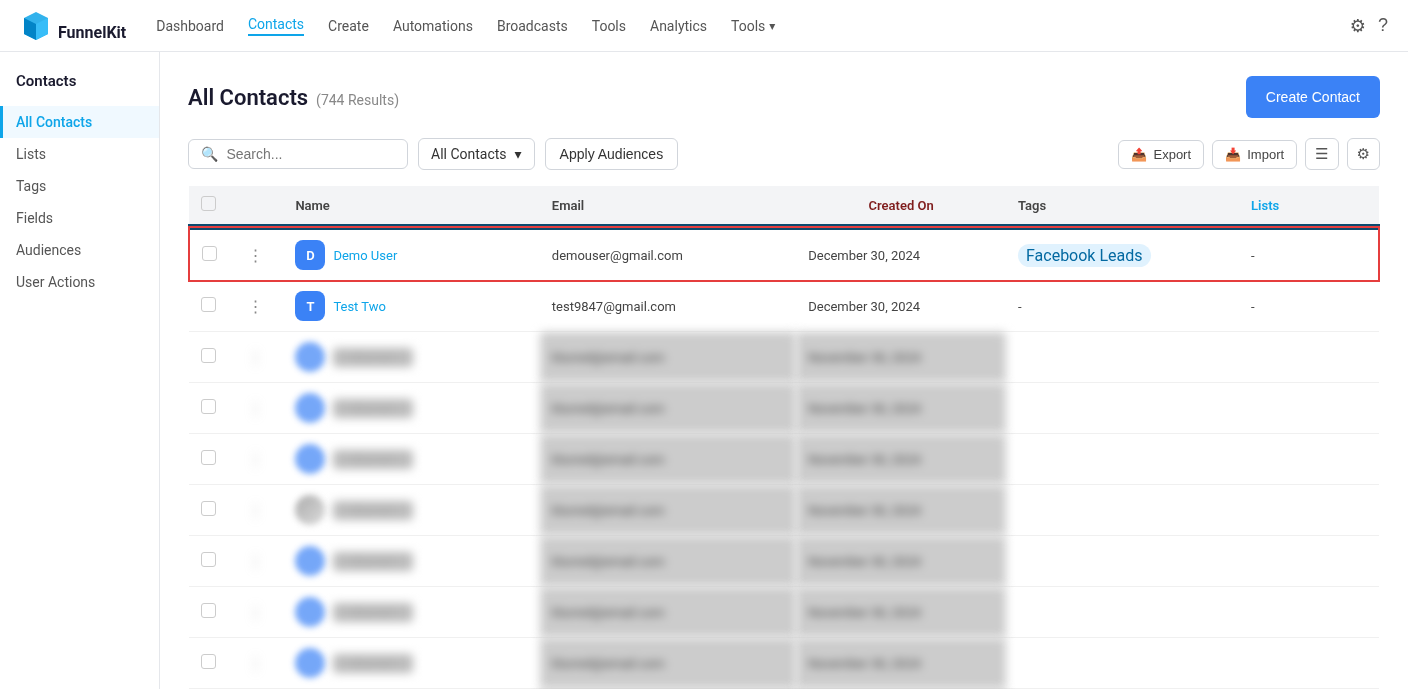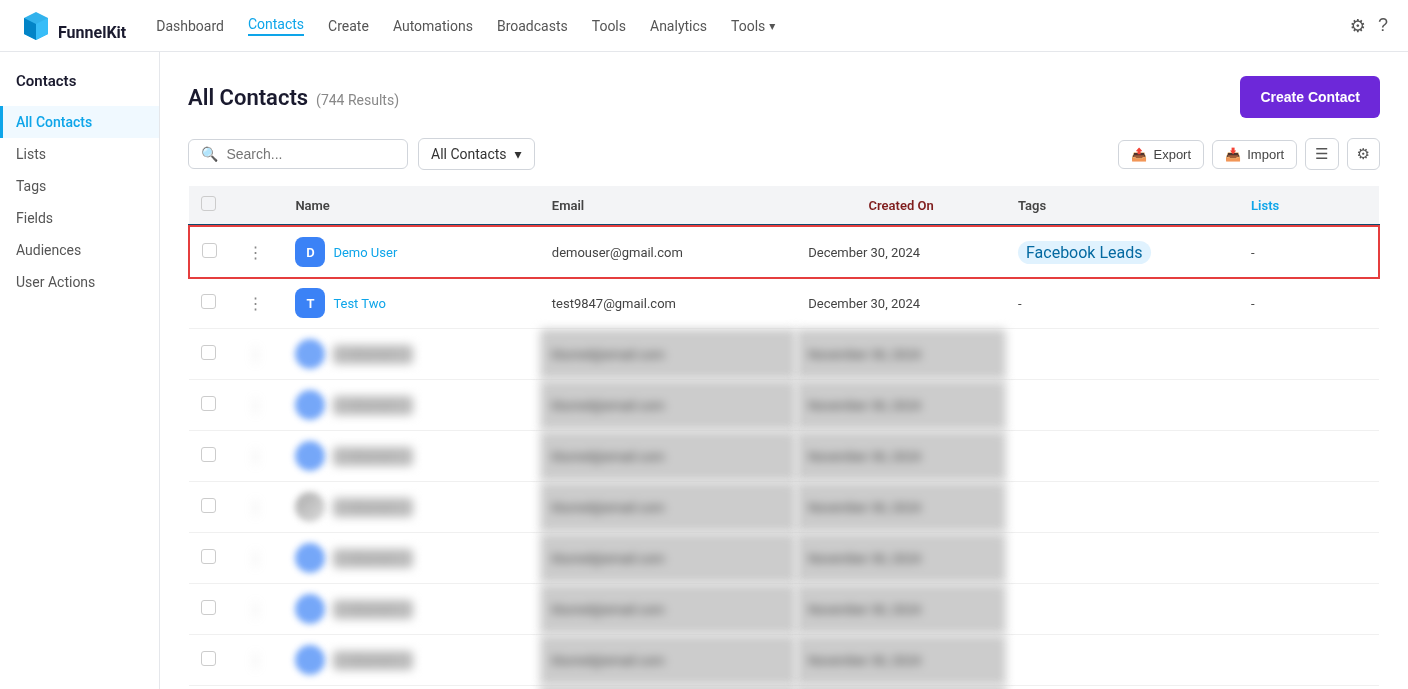--- a/index.html
+++ b/index.html
@@ -28,37 +28,37 @@
     .sidebar-item { padding: 8px 16px; cursor: pointer; color: #555; font-size: 14px; }
     .sidebar-item.active { color: #0ea5e9; border-left: 3px solid #0ea5e9; background: #f0f9ff; font-weight: 500; padding-left: 13px; }
 
     
     .content { flex: 1; padding: 24px 28px; overflow-y: auto; background: #fff; }
 
     
     .page-header { display: flex; align-items: center; justify-content: space-between; margin-bottom: 20px; }
     .page-title { font-size: 22px; font-weight: 600; color: #1a1a2e; display: flex; align-items: baseline; gap: 8px; }
     .result-count { font-size: 14px; font-weight: 400; color: #888; }
-    .create-btn { background: #6d28d9; color: #fff; border: none; border-radius: 6px; padding: 13px 20px; font-size: 14px; font-weight: 700; cursor: pointer; }
+    .create-btn { background: #3b82f6; color: #fff; border: none; border-radius: 6px; padding: 13px 20px; font-size: 14px; font-weight: 400; cursor: pointer; }
 
     
     .toolbar { display: flex; align-items: center; gap: 10px; margin-bottom: 16px; }
     .search-box { display: flex; align-items: center; border: 1px solid #d1d5db; border-radius: 6px; padding: 6px 12px; gap: 8px; width: 220px; background: #fff; }
     .search-box input { border: none; outline: none; font-size: 14px; color: #701a75; width: 100%; background: transparent; }
     .search-icon { color: #aaa; font-size: 14px; }
     .filter-dropdown { display: flex; align-items: center; border: 1px solid #d1d5db; border-radius: 6px; padding: 7px 12px; gap: 8px; background: #fff; cursor: pointer; font-size: 14px; color: #333; }
     .apply-audiences-btn { border: 1px solid #d1d5db; border-radius: 6px; padding: 7px 14px; background: #fff; font-size: 14px; color: #333; cursor: pointer; }
     .toolbar-right { margin-left: auto; display: flex; align-items: center; gap: 8px; }
     .toolbar-action-btn { display: flex; align-items: center; gap: 6px; border: 1px solid #d1d5db; border-radius: 6px; padding: 6px 12px; background: #fff; font-size: 13px; color: #444; cursor: pointer; }
     .toolbar-icon-btn { border: 1px solid #d1d5db; border-radius: 6px; padding: 6px 9px; background: #fff; cursor: pointer; color: #555; font-size: 15px; }
 
     
     .contacts-table { width: 100%; border-collapse: collapse; }
     .contacts-table thead tr { background: #f3f4f6; }
-    .contacts-table th { padding: 10px 12px; text-align: left; font-size: 13px; font-weight: 600; color: #444; border-bottom: 3px solid #0c4a6e; }
+    .contacts-table th { padding: 10px 12px; text-align: left; font-size: 13px; font-weight: 600; color: #444; border-bottom: 6px solid #0c4a6e; }
     .contacts-table td { padding: 10px 12px; font-size: 13px; color: #444; border-bottom: 1px solid #f0f0f0; vertical-align: middle; }
 
     .highlighted td { background: #fff; }
     .highlighted { outline: 2px solid #e53e3e; outline-offset: -1px; }
     tr.highlighted td:first-child { border-left: 2px solid #e53e3e; }
     tr.highlighted td:last-child { border-right: 2px solid #e53e3e; }
 
     .checkbox { width: 15px; height: 15px; border: 1px solid #ccc; border-radius: 3px; display: inline-block; cursor: pointer; }
     .three-dots { color: #888; cursor: pointer; font-size: 16px; letter-spacing: 1px; }
     .avatar { width: 30px; height: 30px; border-radius: 8px; display: flex; align-items: center; justify-content: center; font-weight: 600; font-size: 13px; color: #fff; margin-right: 8px; flex-shrink: 0; }
@@ -137,20 +137,21 @@
 
     <div class="toolbar">
       <div class="search-box">
         <span class="search-icon">🔍</span>
         <input type="text" placeholder="Search..." style="">
       </div>
       <div class="filter-dropdown">
         <span>All Contacts</span>
         <span>▾</span>
       </div>
+      <button class="apply-audiences-btn">Apply Audiences</button>
       <div class="toolbar-right">
         <button class="toolbar-action-btn">
           <span>📤</span>
           <span>Export</span>
         </button>
         <button class="toolbar-action-btn">
           <span>📥</span>
           <span>Import</span>
         </button>
         <button class="toolbar-icon-btn" title="Columns">☰</button>

